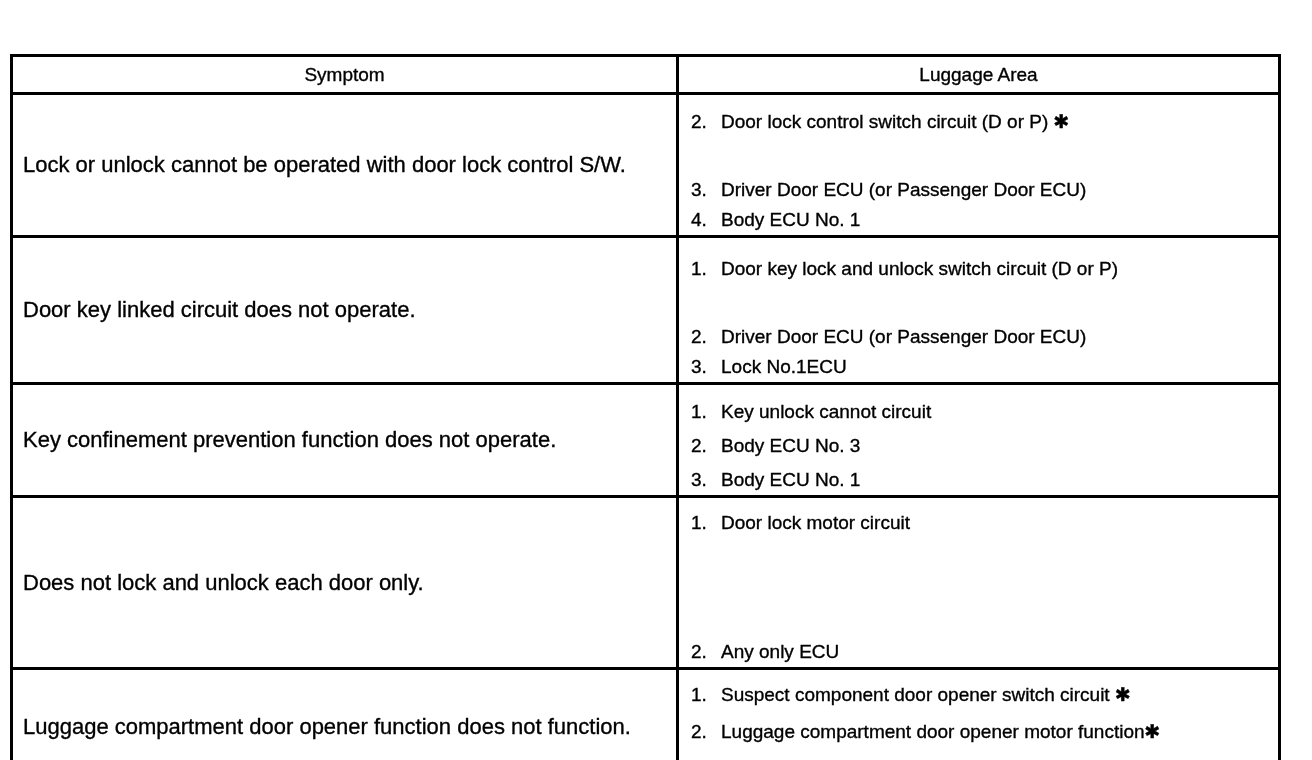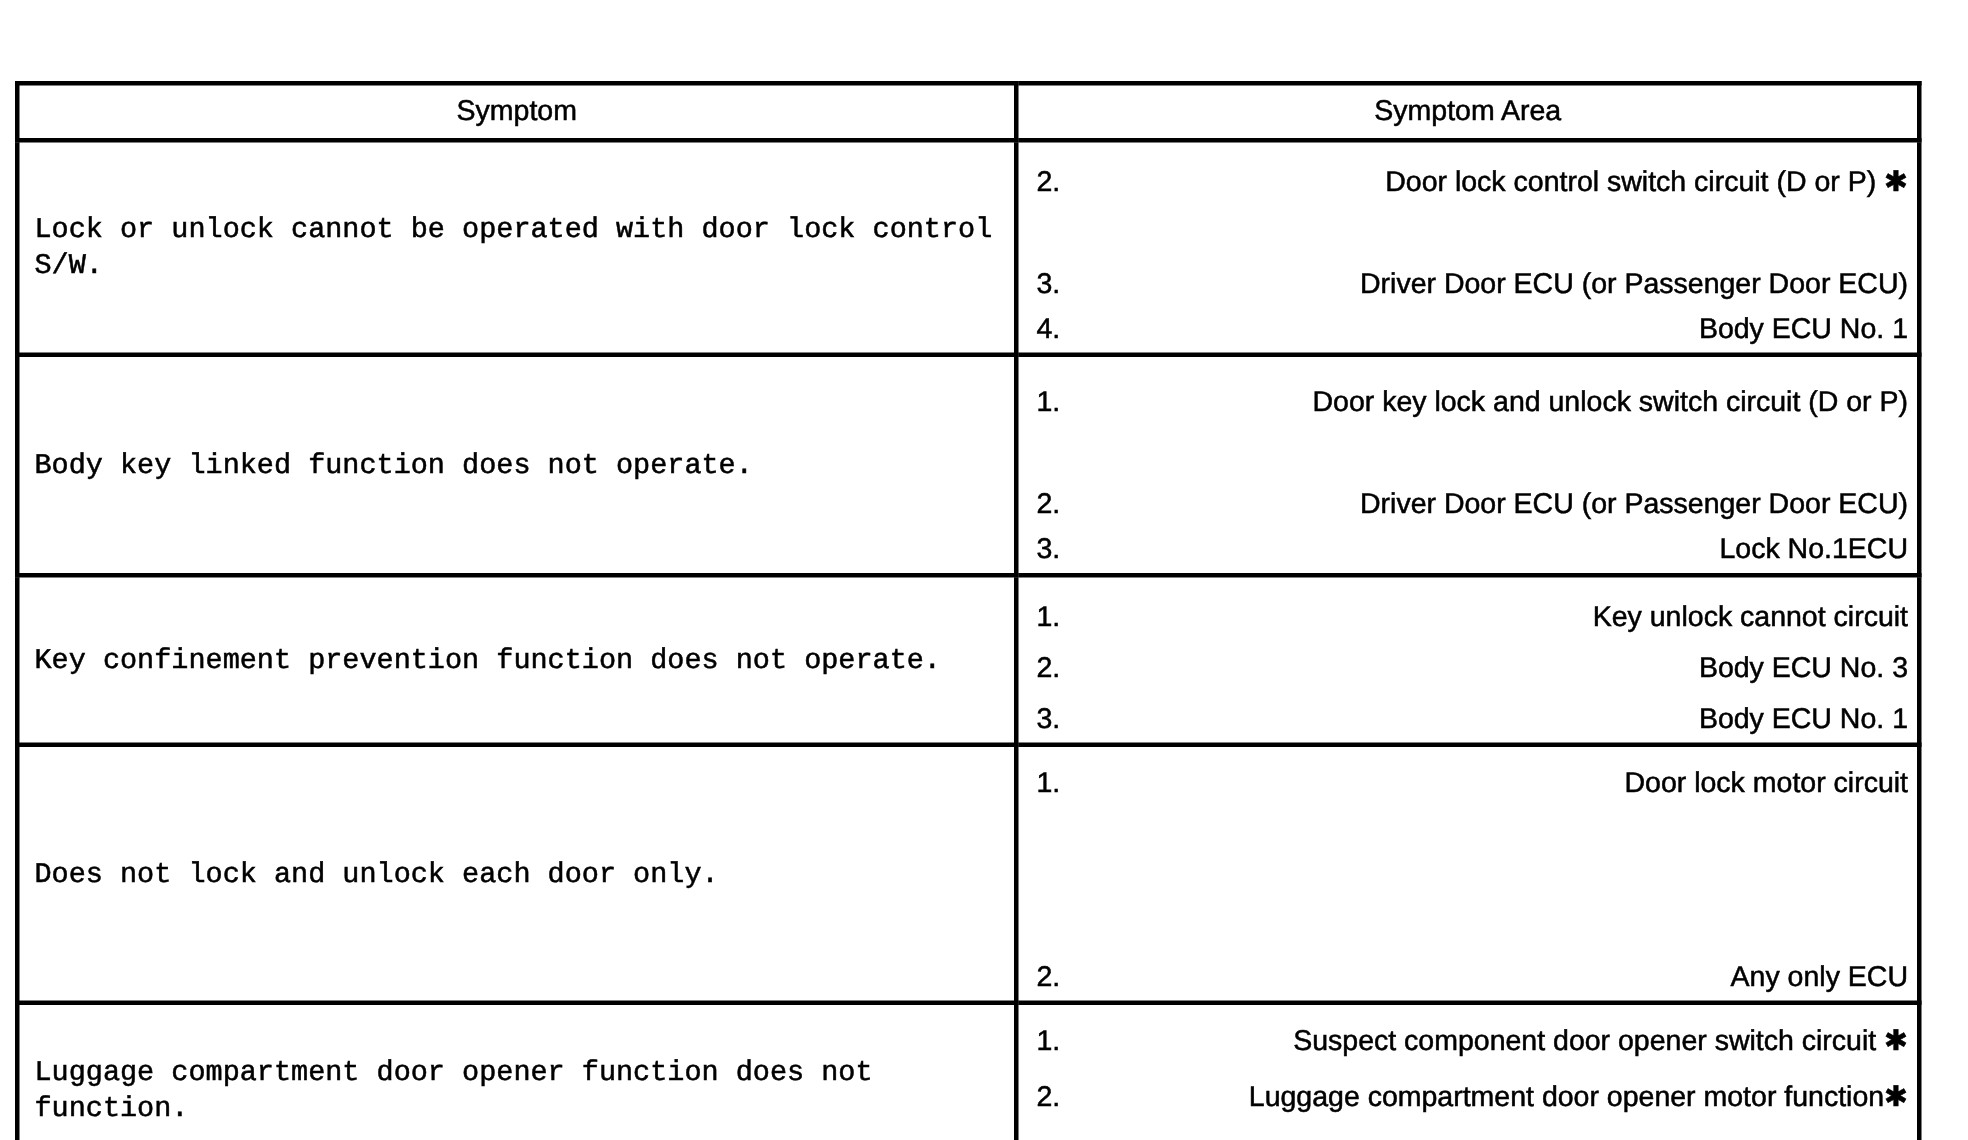--- a/index.html
+++ b/index.html
@@ -30,33 +30,32 @@
   th.hdr {
     height: 38px;
     font-size: 19px;
     font-weight: normal;
     text-align: center;
     vertical-align: middle;
   }
   td.symptom {
     vertical-align: middle;
     padding-left: 10px;
-    font-size: 19px;
+    font-size: 22px;
     line-height: 24px;
-    font-family: Liberation Mono, monospace;
   }
   td.suspect {
     vertical-align: top;
     padding-left: 12px;
     padding-right: 6px;
     font-size: 19px;
   }
   .s-item { display: flex; line-height: 30px; }
   .s-num  { flex: none; width: 30px; }
-  .s-txt  { flex: 1; text-align: right; }
+  .s-txt  { flex: 1; }
   tr.r1 { height: 142px; }
   tr.r2 { height: 146px; }
   tr.r3 { height: 112px; }
   tr.r4 { height: 169px; }
   tr.r5 { height: 107px; }
   tr.r1 td.suspect { padding-top: 12px; }
   tr.r2 td.suspect { padding-top: 16px; }
   tr.r3 td.suspect { padding-top: 12px; }
   tr.r4 td.suspect { padding-top: 10px; }
   tr.r5 td.suspect { padding-top: 10px; }
@@ -81,21 +80,21 @@
 <div class="page">
 
   <table class="diag">
     <colgroup>
       <col class="c-symptom">
       <col class="c-suspect">
     </colgroup>
     <thead>
       <tr>
         <th class="hdr">Symptom</th>
-        <th class="hdr">Symptom Area</th>
+        <th class="hdr">Luggage Area</th>
       </tr>
     </thead>
     <tbody>
 
       <tr class="r1">
         <td class="symptom">Lock or unlock cannot be operated with door lock control S/W.</td>
         <td class="suspect">
           <div class="s-item">
             <span class="s-num">2.</span>
             <span class="s-txt">Door lock control switch circuit (D or P) ✱</span>
@@ -105,21 +104,21 @@
             <span class="s-txt">Driver Door ECU (or Passenger Door ECU)</span>
           </div>
           <div class="s-item">
             <span class="s-num">4.</span>
             <span class="s-txt">Body ECU No. 1</span>
           </div>
         </td>
       </tr>
 
       <tr class="r2">
-        <td class="symptom">Body key linked function does not operate.</td>
+        <td class="symptom">Door key linked circuit does not operate.</td>
         <td class="suspect">
           <div class="s-item">
             <span class="s-num">1.</span>
             <span class="s-txt">Door key lock and unlock switch circuit (D or P)</span>
           </div>
           <div class="s-item">
             <span class="s-num">2.</span>
             <span class="s-txt">Driver Door ECU (or Passenger Door ECU)</span>
           </div>
           <div class="s-item">

